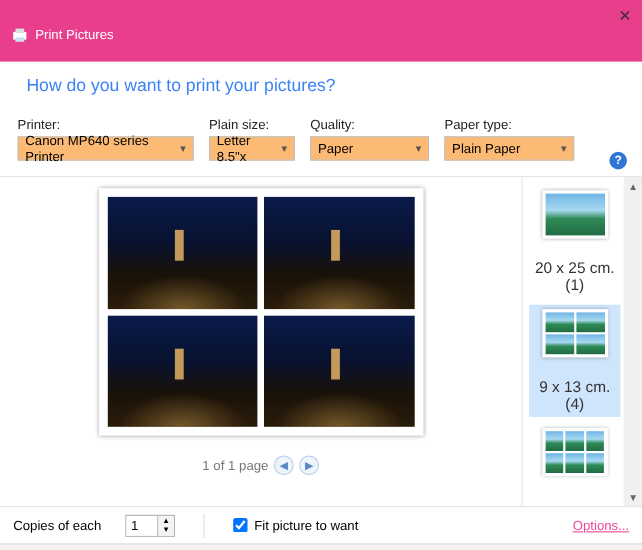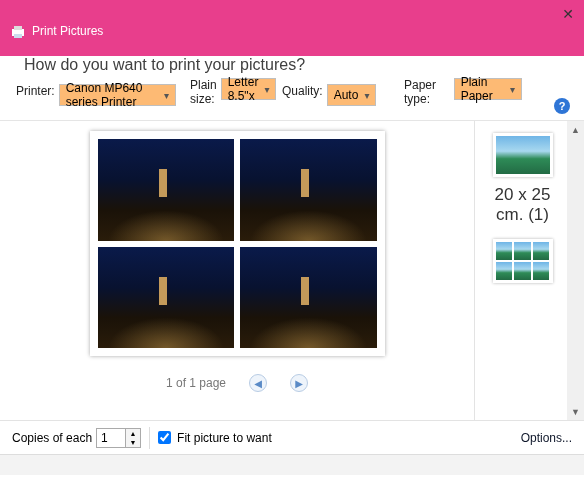--- a/index.html
+++ b/index.html
@@ -1,57 +1,57 @@
 <!DOCTYPE html>
 <html><head>
 <meta charset="utf-8">
 <style>
 *{box-sizing:border-box;margin:0;padding:0;font-family:"Segoe UI",Tahoma,sans-serif;font-size:12px}
 body{width:584px;height:500px;background:#fff;overflow:hidden;position:relative}
 .titlebar{height:56px;background:#e83e8c;display:flex;align-items:flex-start;padding:6px 10px;position:relative}
 .titlebar .close{position:absolute;top:6px;right:10px;font-size:14px;color:#333;cursor:pointer}
 .titlebar .icon{width:16px;height:16px;margin-top:18px;margin-right:6px}
 .titlebar .title{color:#fff;margin-top:18px;font-size:12px}
-.question{padding:0 24px;color:#404040;font-size:16px}
+.question{padding:14px 24px;color:#3b82f6;font-size:16px}
 .controls{display:flex;gap:14px;padding:4px 16px 14px 16px;align-items:flex-end;position:relative}
-.ctrl{display:flex;flex-direction:row;gap:4px}
+.ctrl{display:flex;flex-direction:column;gap:4px}
 .ctrl label{color:#222}
 .combo{display:flex;align-items:center;justify-content:space-between;background:#fdba74;border:1px solid #bfbfbf;height:22px;padding:0 6px;cursor:pointer}
 .combo .arrow{font-size:10px;color:#555;margin-left:6px}
 .help{position:absolute;right:14px;bottom:6px;width:16px;height:16px;border-radius:50%;background:#2e75d6;color:#fff;font-weight:bold;font-size:11px;display:flex;align-items:center;justify-content:center;cursor:pointer}
 .main{display:flex;height:300px;border-top:1px solid #e5e5e5}
 .preview{flex:1;display:flex;flex-direction:column;align-items:center;padding-top:10px}
 .page{width:295px;height:225px;background:#fff;box-shadow:0 0 4px rgba(0,0,0,.35);padding:8px;display:grid;grid-template-columns:1fr 1fr;grid-template-rows:1fr 1fr;gap:6px}
 .photo{background:linear-gradient(180deg,#0a1a4a 0%,#081230 40%,#1a1208 70%,#2a1c0a 100%);position:relative;overflow:hidden}
 .photo::before{content:"";position:absolute;left:45%;top:30%;width:8px;height:28px;background:#c49a5a}
 .photo::after{content:"";position:absolute;bottom:0;left:0;right:0;height:35%;background:radial-gradient(ellipse at 50% 100%,rgba(255,200,100,.35),transparent 60%)}
-.pager{margin-top:18px;display:flex;align-items:center;gap:23px;color:#777}
+.pager{margin-top:18px;display:flex;align-items:center;gap:5px;color:#777}
 .pgbtn{width:18px;height:18px;border-radius:50%;border:1px solid #b8cce4;background:#eef4fb;display:flex;align-items:center;justify-content:center;font-size:10px;color:#5a8ac6;cursor:pointer}
 .layouts{width:110px;border-left:1px solid #e3e3e3;padding:6px 4px;overflow:hidden;position:relative}
 .scrollw{position:absolute;right:0;top:0;bottom:0;width:17px;background:#f0f0f0;display:flex;flex-direction:column;justify-content:space-between}
 .scrollw .sbtn{height:17px;display:flex;align-items:center;justify-content:center;color:#666;font-size:9px;cursor:pointer}
 .lopt{display:flex;flex-direction:column;align-items:center;padding:4px 2px;margin:2px 16px 6px 2px;cursor:pointer}
 .lopt.sel{background:#cfe5fb}
 .lcard{width:60px;height:44px;background:#fff;box-shadow:0 0 3px rgba(0,0,0,.3);padding:3px;display:grid;gap:2px}
 .g1{grid-template-columns:1fr;grid-template-rows:1fr}
 .g2{grid-template-columns:1fr 1fr;grid-template-rows:1fr}
 .g4{grid-template-columns:1fr 1fr;grid-template-rows:1fr 1fr}
 .g6{grid-template-columns:1fr 1fr 1fr;grid-template-rows:1fr 1fr}
 .lthumb{background:linear-gradient(180deg,#6fb5e6 0%,#a8d8ef 40%,#2e8b57 60%,#226b44 100%)}
-.llabel{margin-top:8px;text-align:center;color:#333;font-size:17px}
-.bottom{display:flex;align-items:center;height:34px;border-top:1px solid #e3e3e3;padding:0 12px;gap:4px}
+.llabel{margin-top:18px;text-align:center;color:#333;font-size:14px}
+.bottom{display:flex;align-items:center;height:34px;border-top:1px solid #e3e3e3;padding:0 12px;gap:22px}
 .spin{display:flex;align-items:center;border:1px solid #aaa;height:20px}
 .spin input{width:28px;height:18px;border:none;padding:0 4px}
 .spinbtns{display:flex;flex-direction:column;border-left:1px solid #aaa}
 .spinbtns span{width:14px;height:9px;font-size:7px;display:flex;align-items:center;justify-content:center;background:#f4f4f4;cursor:pointer}
 .sep{width:1px;height:22px;background:#ddd;margin:0 4px}
 .chk{display:flex;align-items:center;gap:6px}
 .chk input{width:13px;height:13px}
 .spacer{flex:1}
-.link{color:#0f172a;cursor:pointer}
+.link{color:#ec4899;text-decoration:underline;cursor:pointer}
 .footer{display:flex;justify-content:flex-end;gap:8px;padding:10px 14px;border-top:1px solid #ddd;background:#f3f3f3}
 </style>
 </head>
 <body>
 
 <div class="titlebar">
   <span class="close">✕</span>
   <svg class="icon" viewBox="0 0 16 16">
       <rect x="2" y="5" width="12" height="7" fill="#fff"></rect>
       <rect x="4" y="2" width="8" height="4" fill="#ddd"></rect>
@@ -73,21 +73,21 @@
   <div class="ctrl" style="width:78px">
     <label>Plain size:</label>
     <div class="combo">
         <span>Letter 8.5"x</span>
         <span class="arrow">▾</span>
       </div>
   </div>
   <div class="ctrl" style="width:108px">
     <label>Quality:</label>
     <div class="combo">
-        <span>Auto</span>
+        <span>Paper</span>
         <span class="arrow">▾</span>
       </div>
   </div>
   <div class="ctrl" style="width:118px">
     <label>Paper type:</label>
     <div class="combo">
         <span>Plain Paper</span>
         <span class="arrow">▾</span>
       </div>
   </div>
@@ -108,20 +108,29 @@
       <span class="pgbtn">▶</span>
     </div>
   </div>
   <div class="layouts">
     <div id="layout-list">
         <div class="lopt">
           <div class="lcard g1">
             <div class="lthumb"></div>
           </div>
           <div class="llabel">20 x 25 cm. (1)</div>
+        </div>
+        <div class="lopt sel">
+          <div class="lcard g4">
+            <div class="lthumb"></div>
+            <div class="lthumb"></div>
+            <div class="lthumb"></div>
+            <div class="lthumb"></div>
+          </div>
+          <div class="llabel">9 x 13 cm. (4)</div>
         </div>
         <div class="lopt">
           <div class="lcard g6">
             <div class="lthumb"></div>
             <div class="lthumb"></div>
             <div class="lthumb"></div>
             <div class="lthumb"></div>
             <div class="lthumb"></div>
             <div class="lthumb"></div>
           </div>

